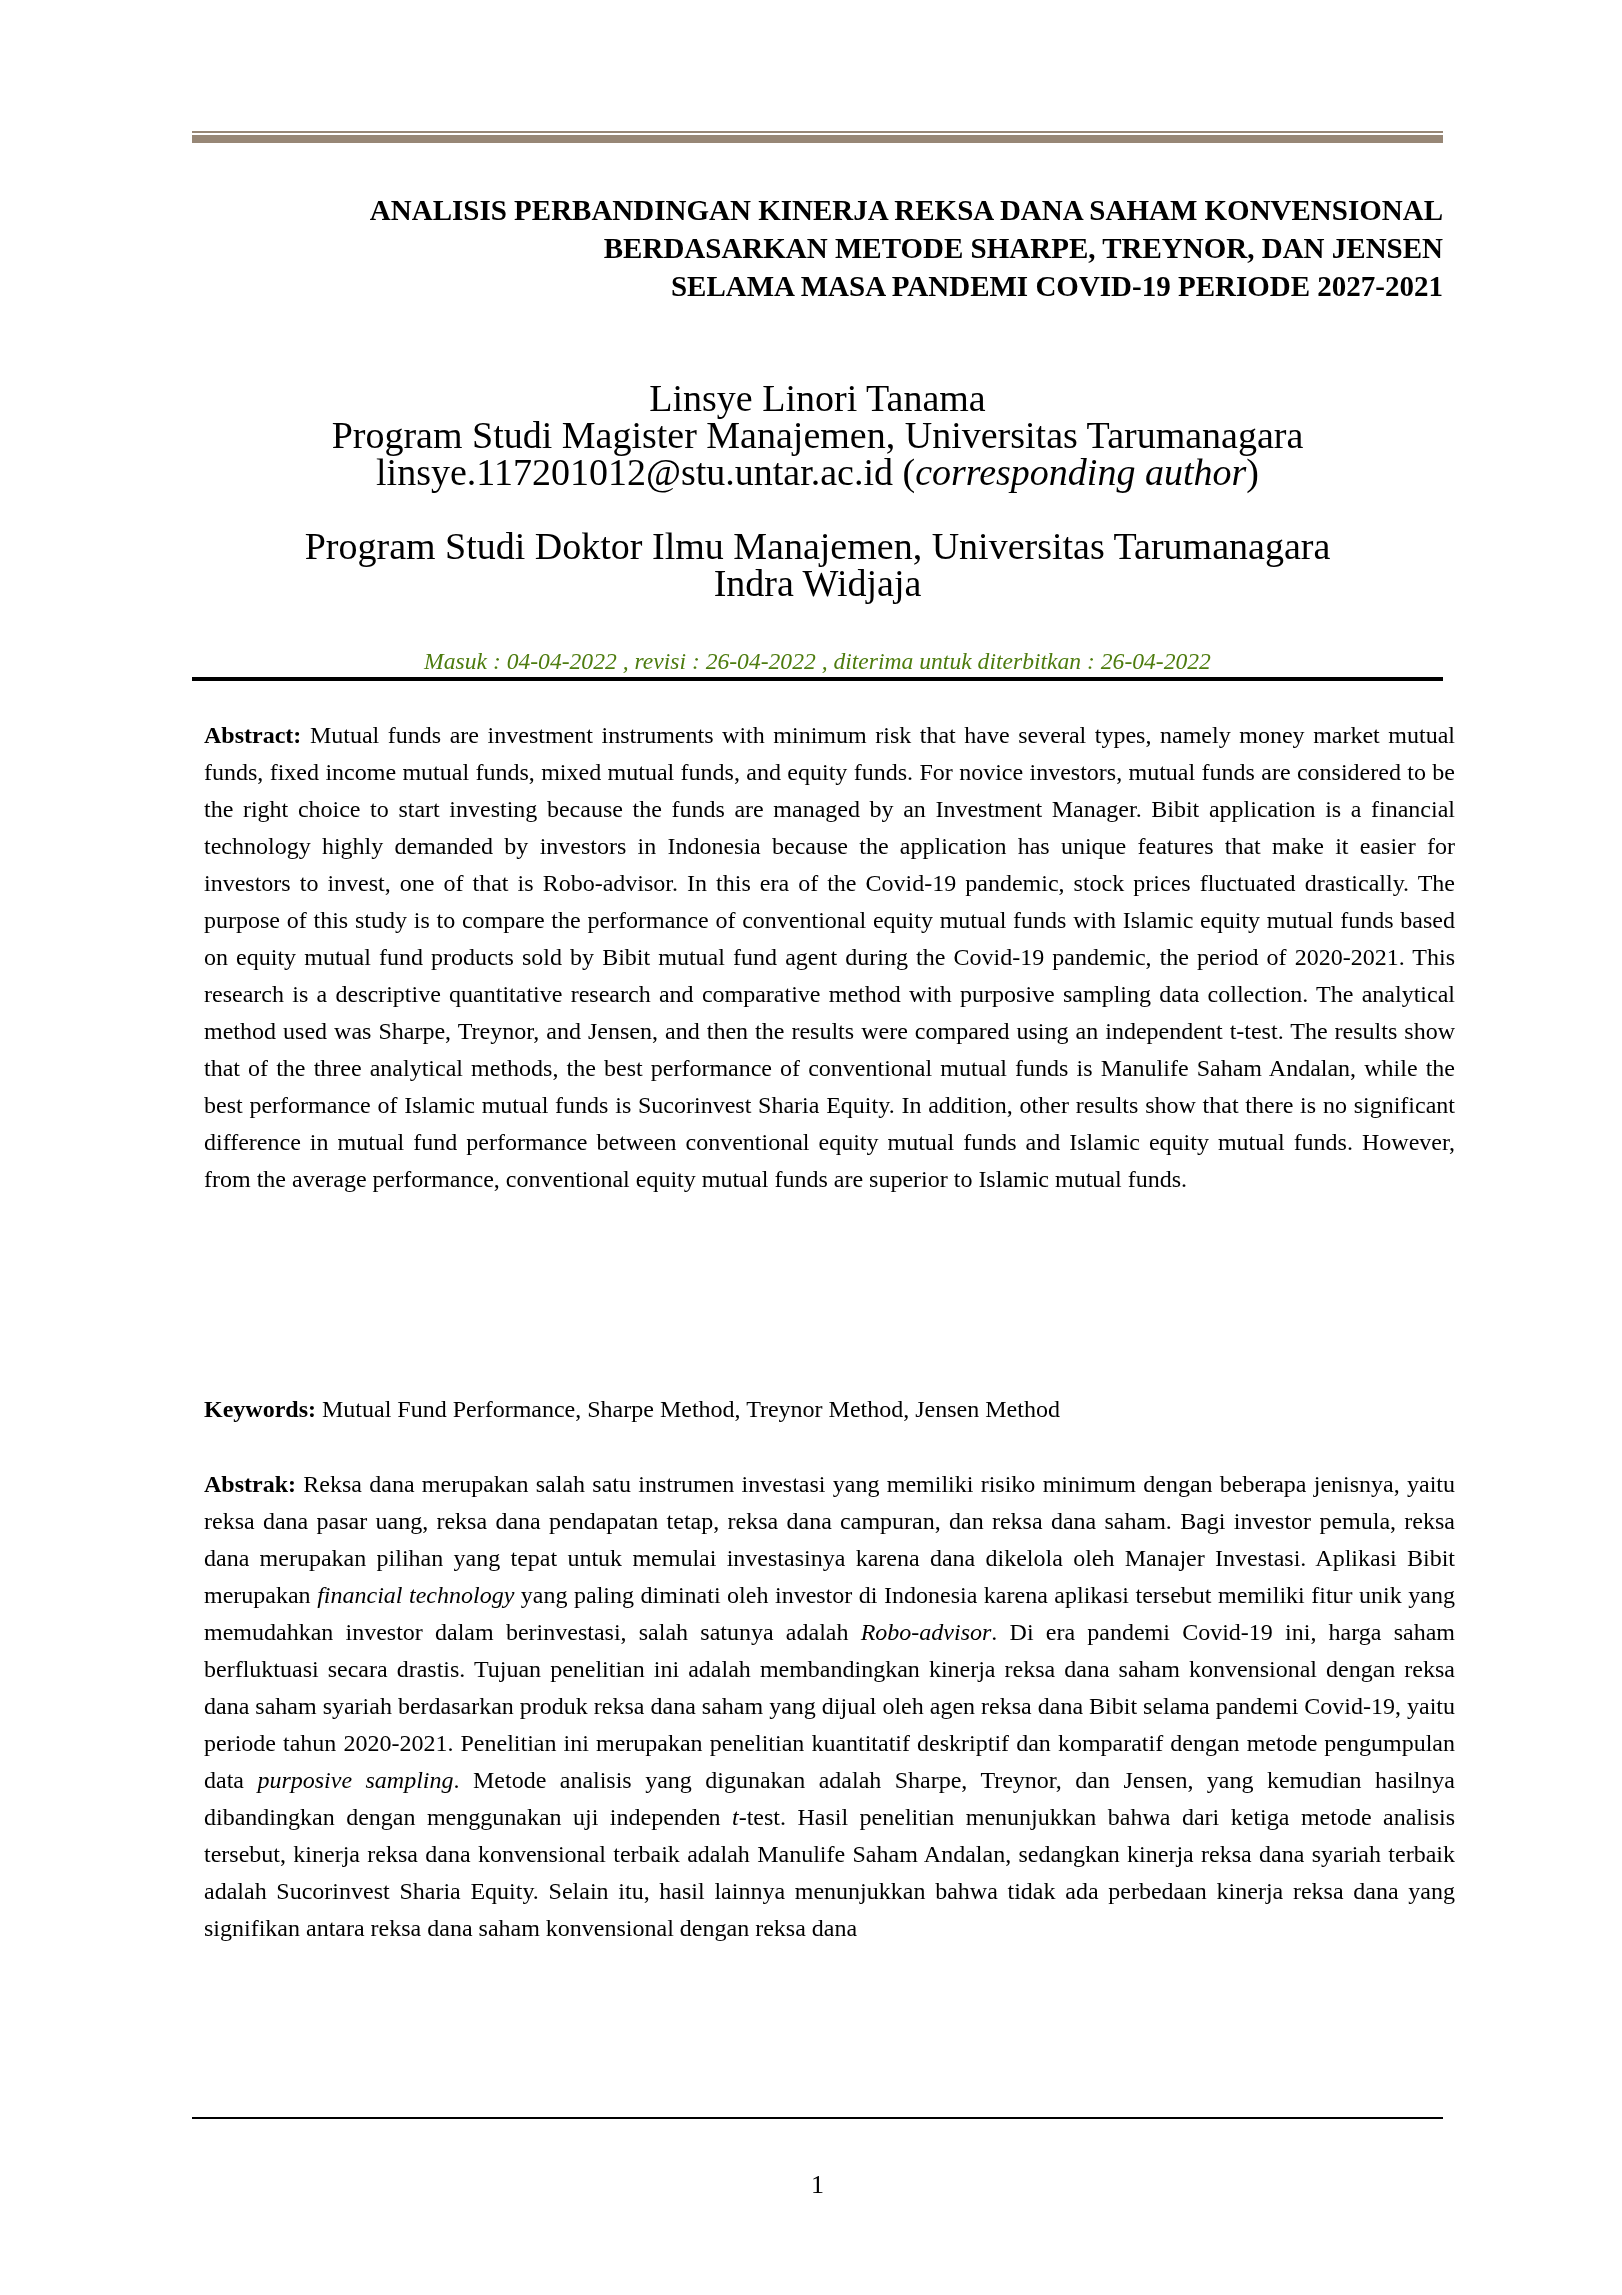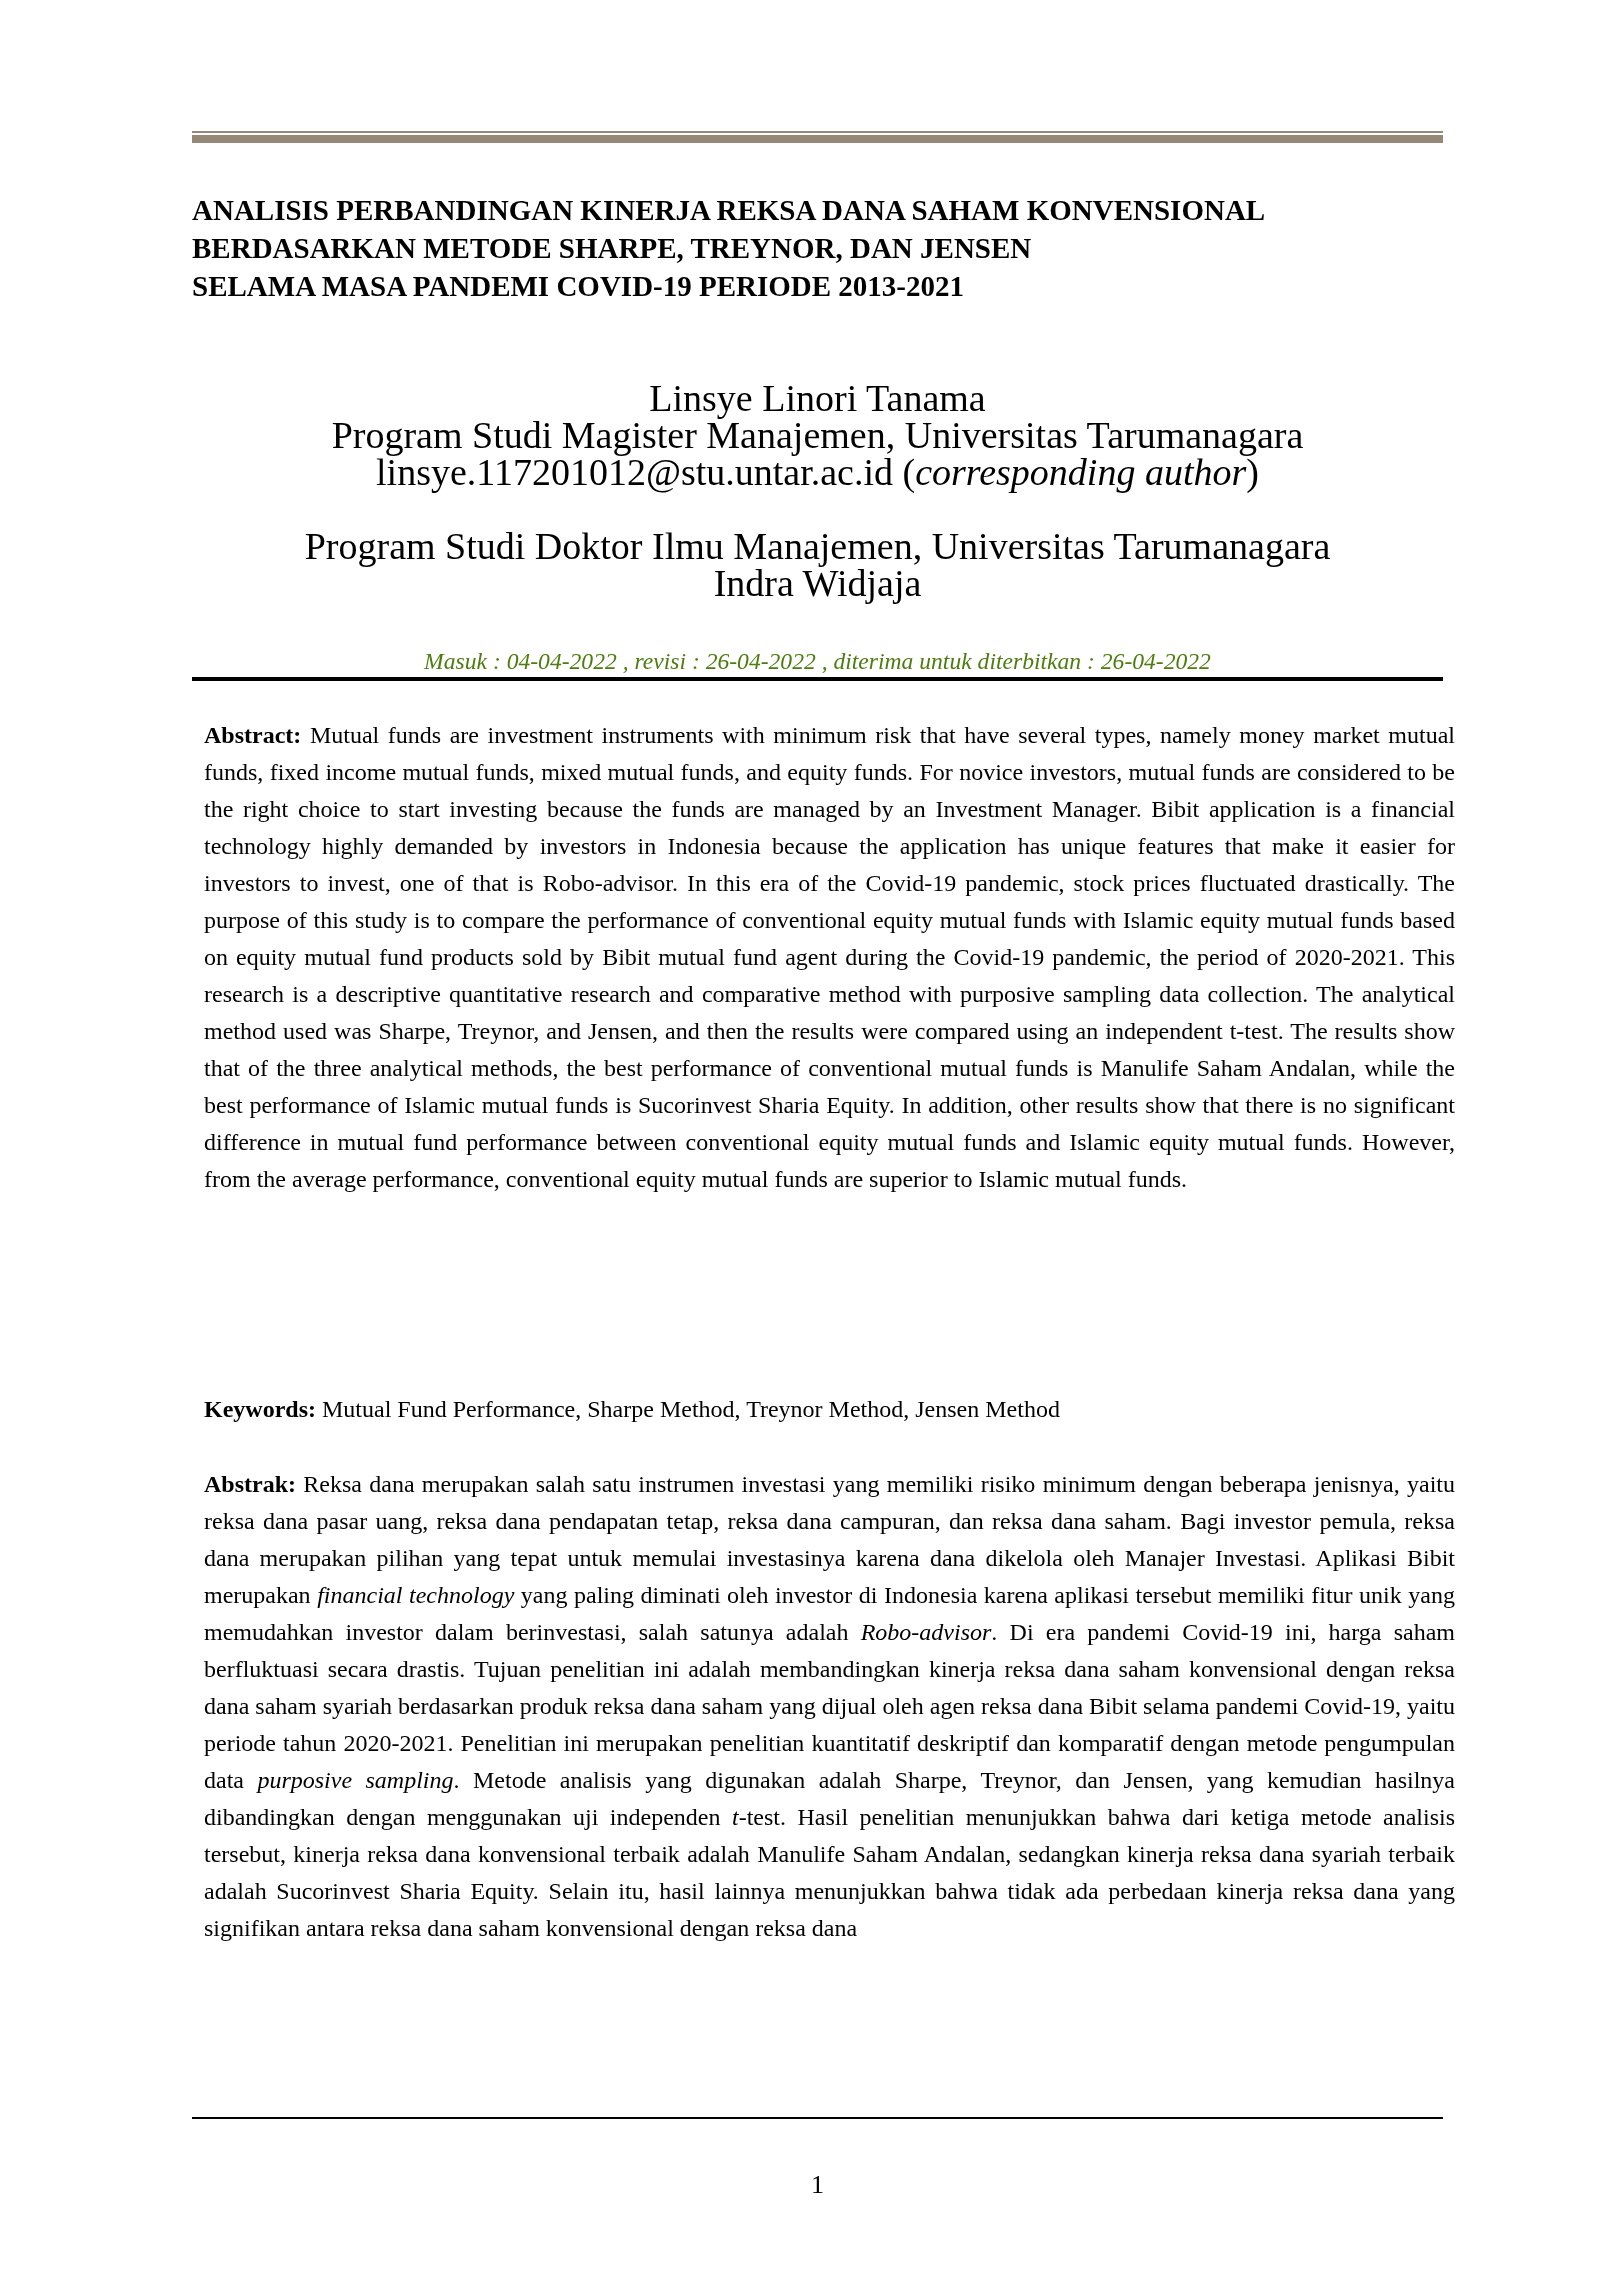--- a/index.html
+++ b/index.html
@@ -5,21 +5,21 @@
     html, body { margin: 0; padding: 0; background: #ffffff; }
     body {
       width: 1623px; height: 2295px; position: relative; overflow: hidden;
       font-family: "Liberation Serif", "DejaVu Serif", serif; color: #000;
     }
     .page { position: absolute; left: 192px; width: 1251px; top: 0; height: 2295px; }
     .rule-thin { position: absolute; left: 0; width: 100%; top: 131px; height: 2px; background: #978776; }
     .rule-thick { position: absolute; left: 0; width: 100%; top: 135px; height: 7.9px; background: #978776; }
     .title {
       position: absolute; top: 191px; left: 0; width: 100%;
-      text-align: left; font-weight: bold; font-size: 29px; line-height: 38px;
+      text-align: right; font-weight: bold; font-size: 29px; line-height: 38px;
     }
     .title div { white-space: nowrap; }
     .authors {
       position: absolute; top: 380px; left: 0; width: 100%;
       text-align: center; font-size: 38px; line-height: 37px;
     }
     .authors .gap { height: 37px; }
     .dates {
       position: absolute; top: 648px; left: 0; width: 100%;
       text-align: center; font-size: 23.6px; font-style: italic; color: #4d7c0f;
@@ -42,21 +42,21 @@
 </head>
 <body>
 
 <div class="page">
   <div class="rule-thin"></div>
   <div class="rule-thick"></div>
 
   <div class="title">
     <div>ANALISIS PERBANDINGAN KINERJA REKSA DANA SAHAM KONVENSIONAL</div>
     <div>BERDASARKAN METODE SHARPE, TREYNOR, DAN JENSEN</div>
-    <div>SELAMA MASA PANDEMI COVID-19 PERIODE 2013-2021</div>
+    <div>SELAMA MASA PANDEMI COVID-19 PERIODE 2027-2021</div>
   </div>
 
   <div class="authors">
     <div>Linsye Linori Tanama</div>
     <div>Program Studi Magister Manajemen, Universitas Tarumanagara</div>
     <div><span>linsye.117201012@stu.untar.ac.id</span><span> (</span><i>corresponding author</i><span>)</span></div>
     <div class="gap"></div>
     <div>Program Studi Doktor Ilmu Manajemen, Universitas Tarumanagara</div>
     <div>Indra Widjaja</div>
   </div>

